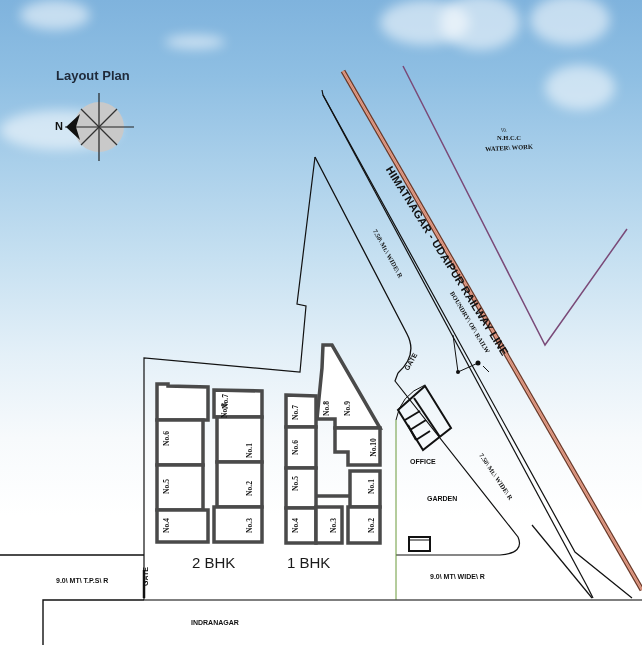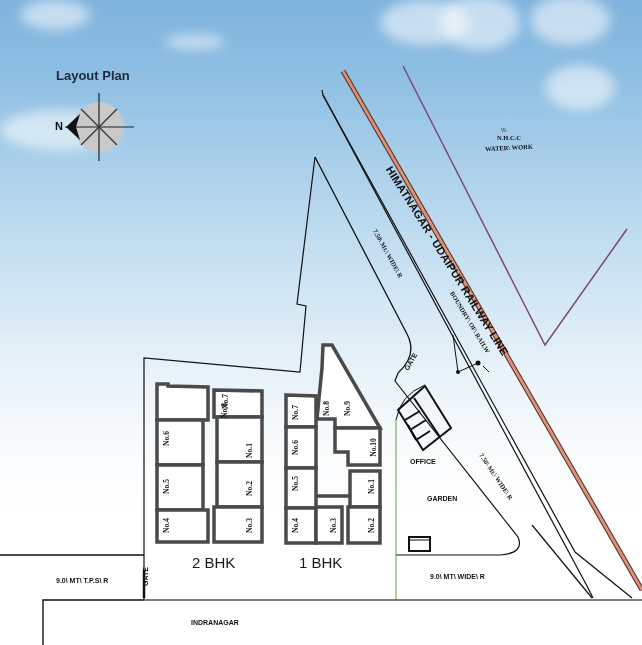--- a/index.html
+++ b/index.html
@@ -132,21 +132,21 @@
   <div class="lbl" style="left:142px;top:586px;font-size:7px;font-weight:bold;transform:rotate(-90deg);transform-origin:left top;">GATE</div>
 
   <div class="lbl small" style="left:410px;top:458px;">OFFICE</div>
   <div class="lbl small" style="left:427px;top:495px;">GARDEN</div>
 
   <div class="lbl small" style="left:56px;top:577px;">9.0\ MT\ T.P.S\ R</div>
   <div class="lbl small" style="left:430px;top:573px;">9.0\ MT\ WIDE\ R</div>
   <div class="lbl small" style="left:191px;top:619px;">INDRANAGAR</div>
 
   <div class="lbl big" style="left:192px;top:554px;">2 BHK</div>
-  <div class="lbl big" style="left:299px;top:554px;">1 BHK</div>
+  <div class="lbl big" style="left:287px;top:554px;">1 BHK</div>
 
   <div class="lbl unit" style="left:218px;top:397px;">No.7</div>
   <div class="lbl unit" style="left:159px;top:434px;">No.6</div>
   <div class="lbl unit" style="left:159px;top:482px;">No.5</div>
   <div class="lbl unit" style="left:159px;top:521px;">No.4</div>
   <div class="lbl unit" style="left:217px;top:406px;">No.8</div>
   <div class="lbl unit" style="left:242px;top:446px;">No.1</div>
   <div class="lbl unit" style="left:242px;top:484px;">No.2</div>
   <div class="lbl unit" style="left:242px;top:521px;">No.3</div>
 

